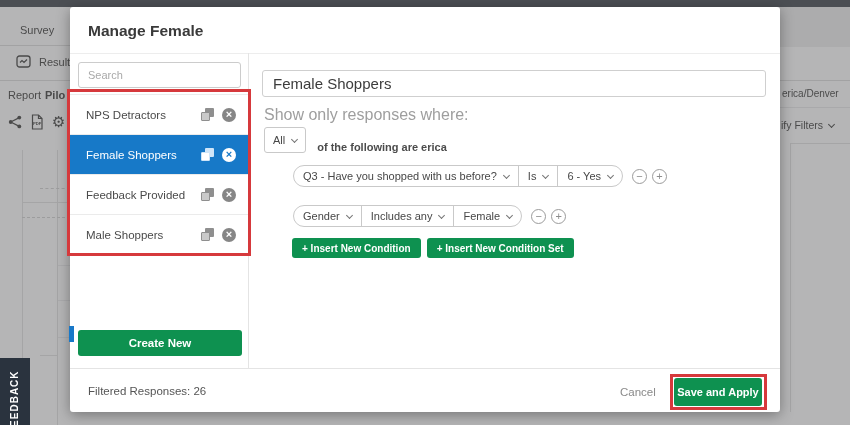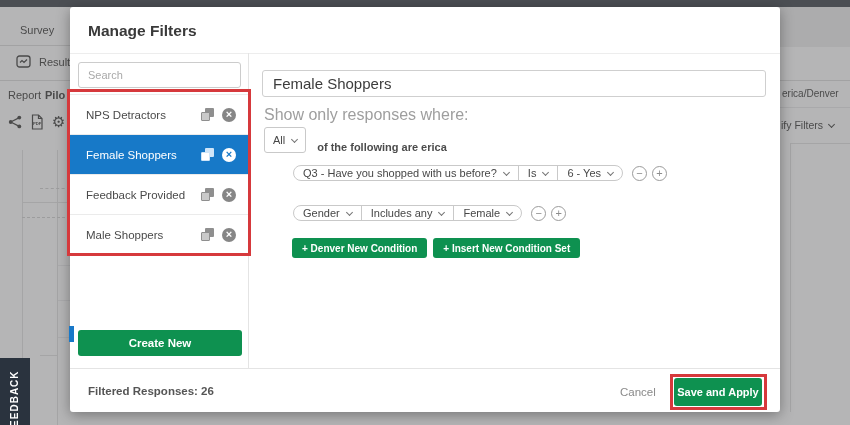--- a/index.html
+++ b/index.html
@@ -76,33 +76,33 @@
   .match-row { left:194px; top:120px; display:flex; align-items:flex-end; gap:11px; }
   .dropdown-box { height:26px; background:#fff; border:1px solid #c9c9c9; border-radius:3px;
                   display:flex; align-items:center; padding:0 8px; font-size:11px; color:#474747; cursor:pointer; }
   .chev { display:inline-block; width:5px; height:5px; border-right:1.4px solid #757575;
           border-bottom:1.4px solid #757575; transform:rotate(45deg); margin:-2px 0 0 7px; flex:0 0 auto; }
   .match-suffix { font-size:11px; font-weight:bold; color:#4c4c4c; }
 
   .cond-row { display:flex; align-items:center; gap:9px; }
   .cond-row1 { left:223px; top:158px; }
   .cond-row2 { left:223px; top:198px; }
-  .seg-group { display:flex; align-items:stretch; height:16px; background:#fff; border:1px solid #c9c9c9;
+  .seg-group { display:flex; align-items:stretch; height:22px; background:#fff; border:1px solid #c9c9c9;
                border-radius:12px; }
   .seg { display:flex; align-items:center; padding:0 9px; font-size:11px; color:#474747;
          border-right:1px solid #c9c9c9; cursor:pointer; white-space:nowrap; }
   .seg:last-child { border-right:none; }
   .pm-group { display:flex; align-items:center; gap:5px; }
   .pm { width:15px; height:15px; border:1px solid #9b9b9b; border-radius:50%; color:#8c8c8c; font-size:11px;
         display:flex; align-items:center; justify-content:center; line-height:1; cursor:pointer; }
 
   .insert-row { left:222px; top:231px; display:flex; gap:6px; }
   .insert-btn { height:20px; padding:0 10px; font-size:10px; }
 
-  .footer-text { left:18px; top:378px; font-size:11.5px; color:#555555;font-weight:bold; }
+  .footer-text { left:18px; top:378px; font-size:11.5px; color:#555555; }
   .cancel-btn { left:550px; top:379px; font-size:11.5px; color:#8a8a8a; background:none; border:none;
                 font-family:inherit; cursor:pointer; }
   .save-btn { left:604px; top:371px; width:88px; height:28px; font-size:11px; }
 
   
   .annot { border:3px solid #d6393c; z-index:30; pointer-events:none; background:transparent; }
   .annot-list { left:67px; top:89px; width:184px; height:167px; }
   .annot-save { left:670px; top:374px; width:97px; height:36px; }
 </style>
 </head>
@@ -161,21 +161,21 @@
 </div>
 <div class="abs chart-line" style="left:790px; top:143px; width:60px; height:1px;"></div>
 <div class="abs chart-line" style="left:790px; top:143px; width:1px; height:269px;"></div>
 
 <div class="abs feedback-tab">
   <span>FEEDBACK</span>
 </div>
 <div class="abs blue-sliver"></div>
 
 <div class="abs modal">
-  <div class="abs modal-title">Manage Filters</div>
+  <div class="abs modal-title">Manage Female</div>
   <div class="abs header-divider"></div>
   <div class="abs sidebar-divider"></div>
 
   <input class="abs search-input" type="text" placeholder="Search" style="">
 
   <div class="abs filter-list">
     <div class="filter-row">
       <span class="name">NPS Detractors</span>
       <span class="copy-icon">
           <span class="copy-back"></span>
@@ -258,21 +258,21 @@
         <span class="chev"></span>
       </div>
     </div>
     <div class="pm-group">
       <span class="pm">−</span>
       <span class="pm">+</span>
     </div>
   </div>
 
   <div class="abs insert-row">
-    <button class="btn-green insert-btn">+ Denver New Condition</button>
+    <button class="btn-green insert-btn">+ Insert New Condition</button>
     <button class="btn-green insert-btn">+ Insert New Condition Set</button>
   </div>
 
   <div class="abs footer-divider"></div>
   <div class="abs footer-text">Filtered Responses: 26</div>
   <button class="abs cancel-btn">Cancel</button>
   <button class="abs btn-green save-btn">Save and Apply</button>
 </div>
 
 <div class="abs annot annot-list"></div>

